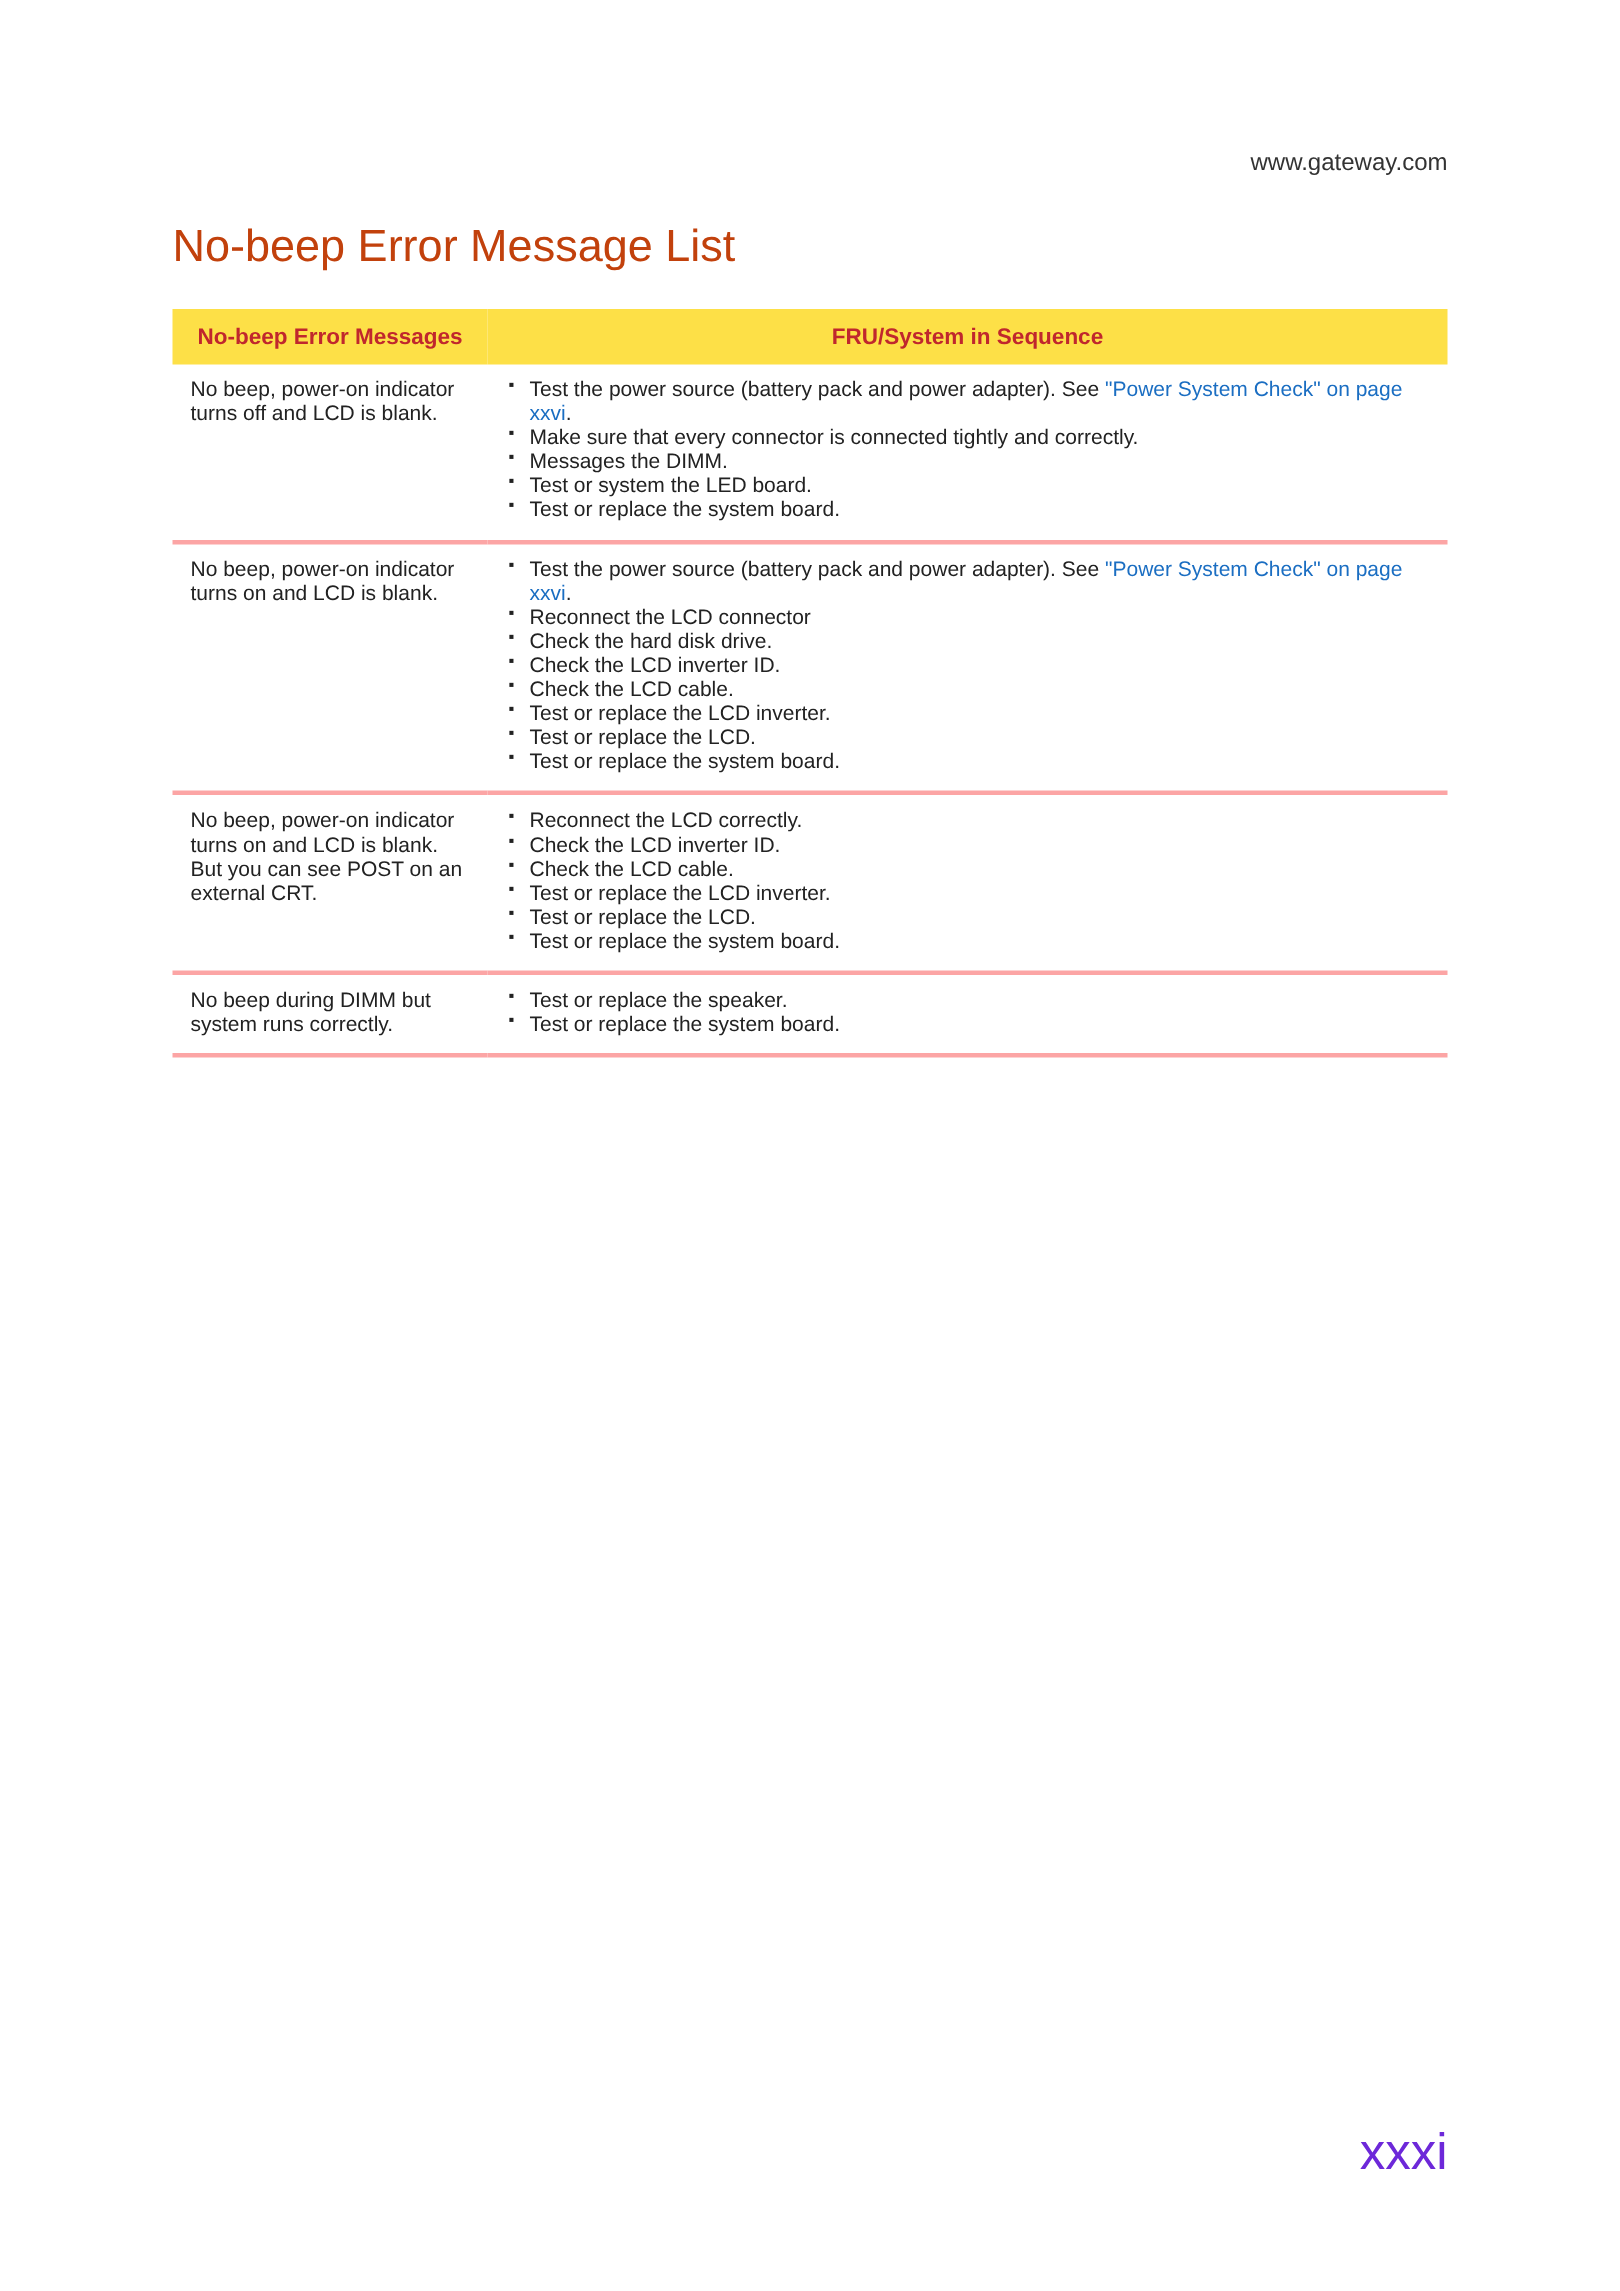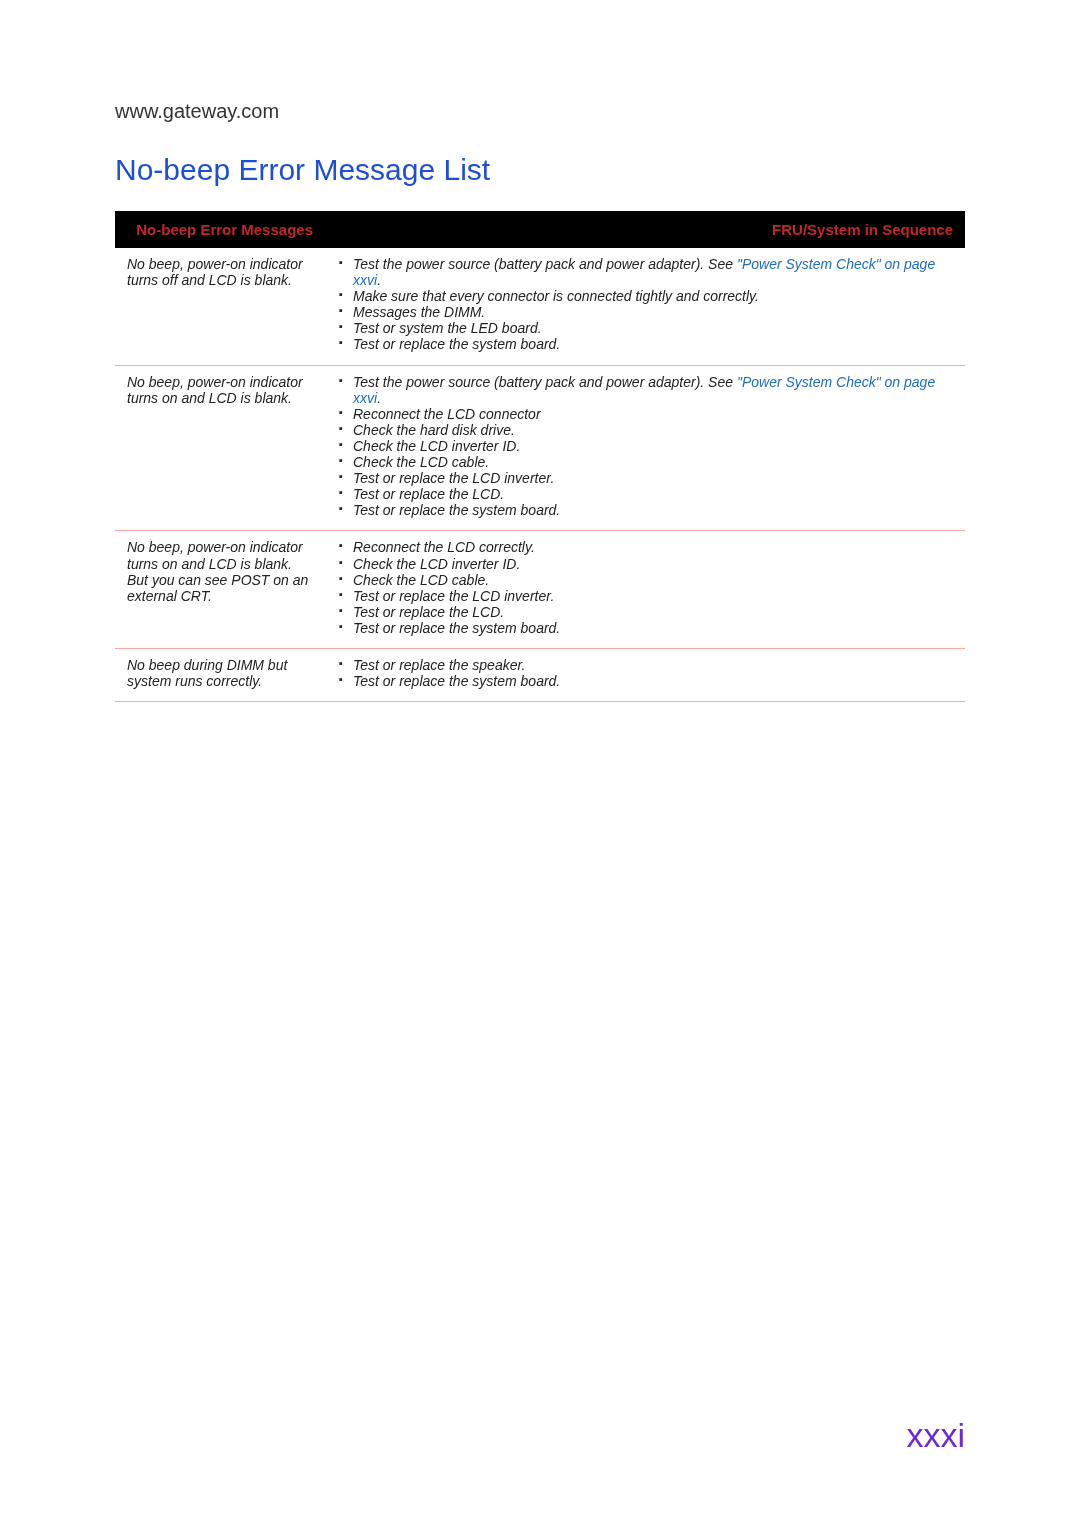--- a/index.html
+++ b/index.html
@@ -9,50 +9,49 @@
     }
     body {
       font-family: "Segoe UI", Tahoma, Arial, sans-serif;
       background: #fff;
       width: 1080px;
       height: 1527px;
       position: relative;
       padding: 100px 115px 0 115px;
     }
     .header-url {
-      text-align: left;
-      font-size: 20px;
+      text-align: right;
+      font-size: 16px;
       color: #333;
       margin-bottom: 30px;
     }
     .main-title {
       font-size: 30px;
-      color: #1d4ed8;
+      color: #c2410c;
       font-weight: 400;
       margin-bottom: 24px;
     }
     table {
       width: 100%;
       border-collapse: collapse;
     }
     thead th {
-      background: #000000;
-      text-align: right;
+      background: #fde047;
+      text-align: center;
       padding: 10px 12px;
       font-size: 15px;
       color: #c0272d;
       font-weight: bold;
       vertical-align: top;
     }
     thead th:first-child {
       width: 210px;
     }
     tbody tr {
-      border-bottom: 1px solid #fca5a5;
-      font-style: italic;
+      border-bottom: 3px solid #fca5a5;
     }
     tbody td {
       padding: 8px 12px 12px 12px;
       font-size: 14px;
       color: #222;
       vertical-align: top;
       line-height: 1.15;
     }
     tbody td:first-child {
       width: 210px;

